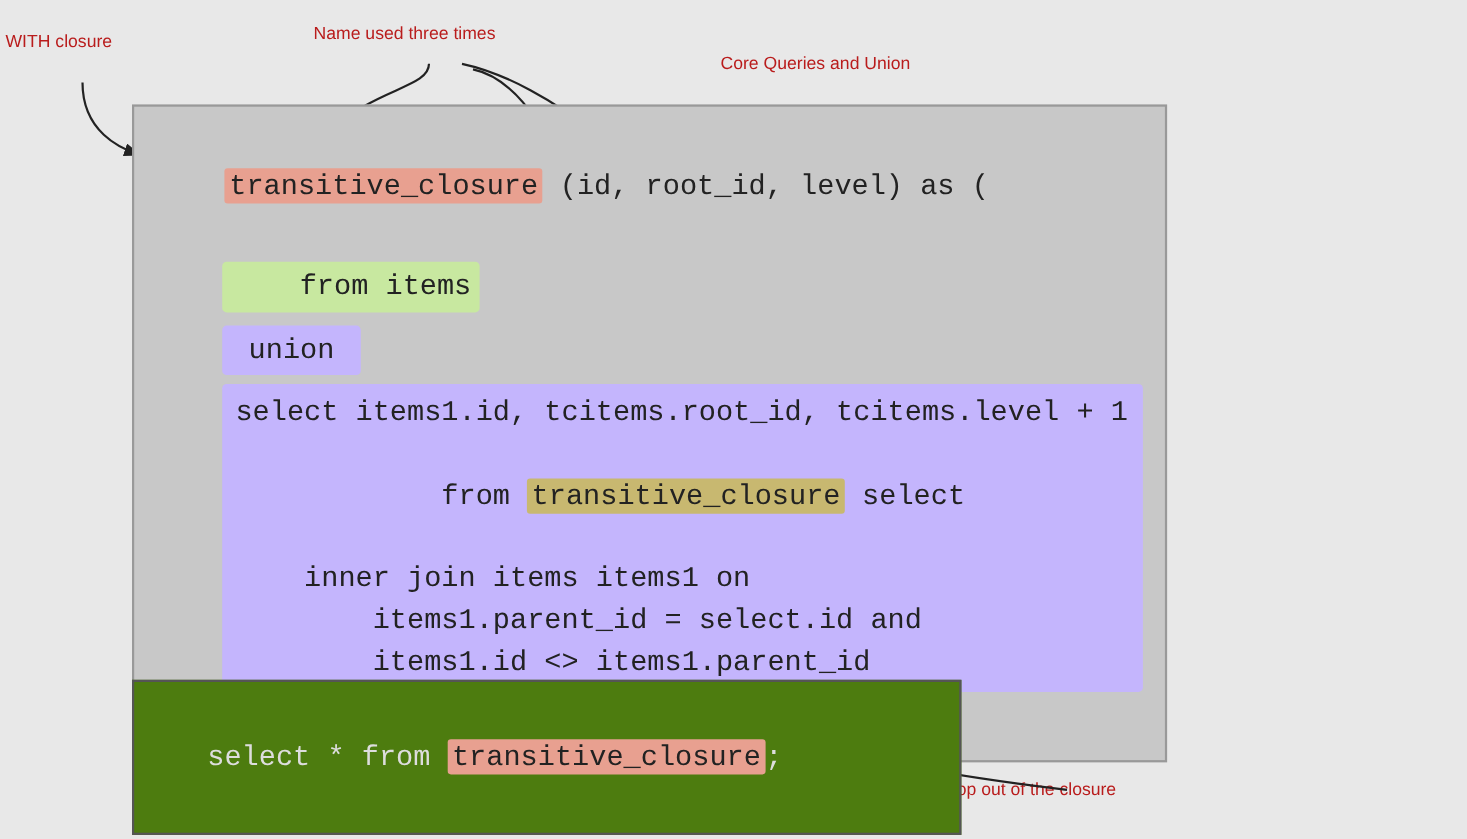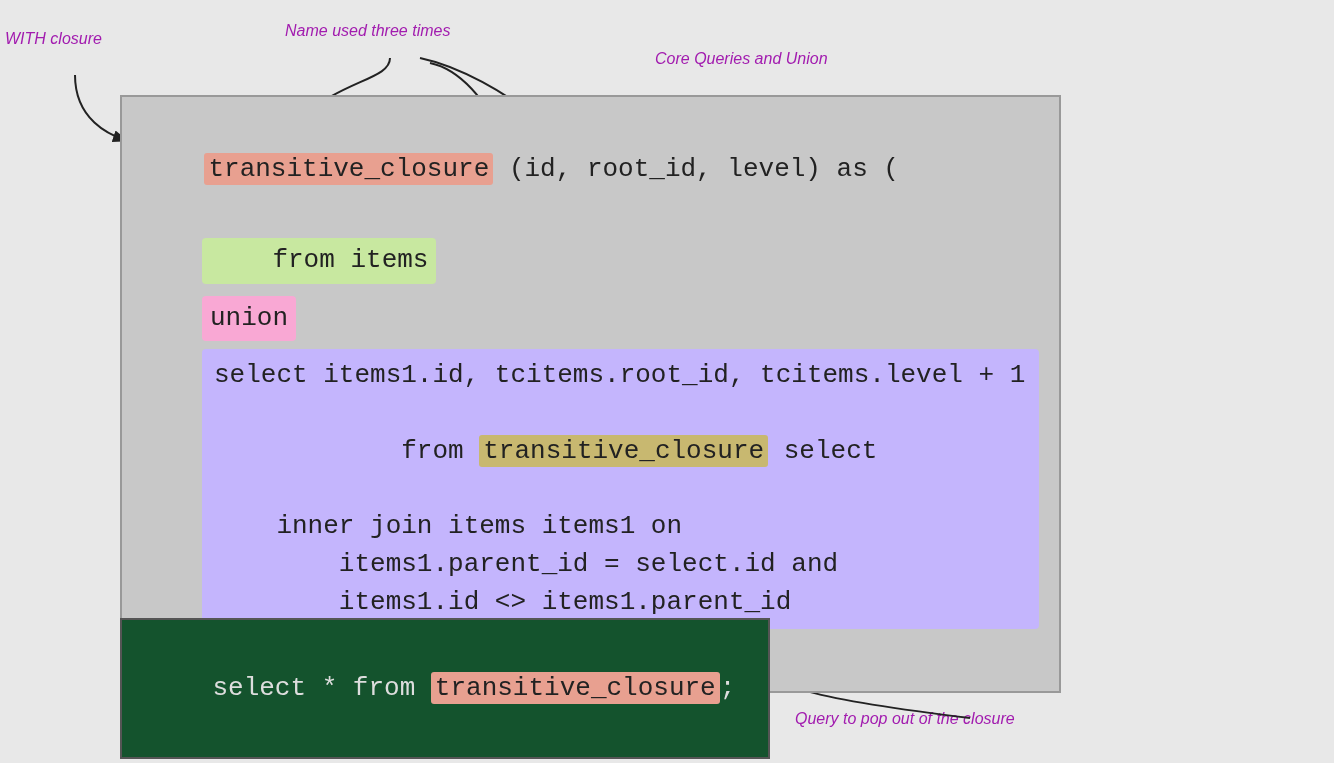--- a/index.html
+++ b/index.html
@@ -10,22 +10,21 @@
       background: #e8e8e8;
       font-family: 'Courier New', Courier, monospace;
       position: relative;
       overflow: hidden;
     }
 
     .annotation-label {
       position: absolute;
       font-family: Arial, sans-serif;
       font-size: 16px;
-      color: #a21caf;
-      font-style: italic;
+      color: #b91c1c;
     }
 
     
     .arrows-svg {
       position: absolute;
       top: 0; left: 0;
       width: 1334px;
       height: 763px;
       pointer-events: none;
     }
@@ -66,43 +65,43 @@
     
     .green-section-1 {
       background: #c8e8a0;
       border-radius: 4px;
       padding: 4px 8px;
       margin: 4px 0 4px 60px;
       display: inline-block;
     }
 
     .union-line {
-      background: #f9a8d4;
+      background: #c4b5fd;
       border-radius: 4px;
-      padding: 4px 8px;
+      padding: 4px 24px;
       margin: 4px 0 4px 60px;
       display: inline-block;
     }
 
     .green-section-2 {
       background: #c4b5fd;
       border-radius: 4px;
       padding: 8px 12px;
       margin: 4px 0 4px 60px;
     }
 
     
     .bottom-block {
       position: absolute;
       top: 618px;
       left: 120px;
-      width: 650px;
-      background: #14532d;
+      width: 754px;
+      background: #4d7c0f;
       border: 2px solid #555;
-      padding: 12px 28px;
+      padding: 12px 4px;
     }
 
     .bottom-block .code-line {
       color: #ddd;
       font-size: 26px;
     }
 
     .bottom-block .hl-red {
       background: #e8a090;
       color: #222;

